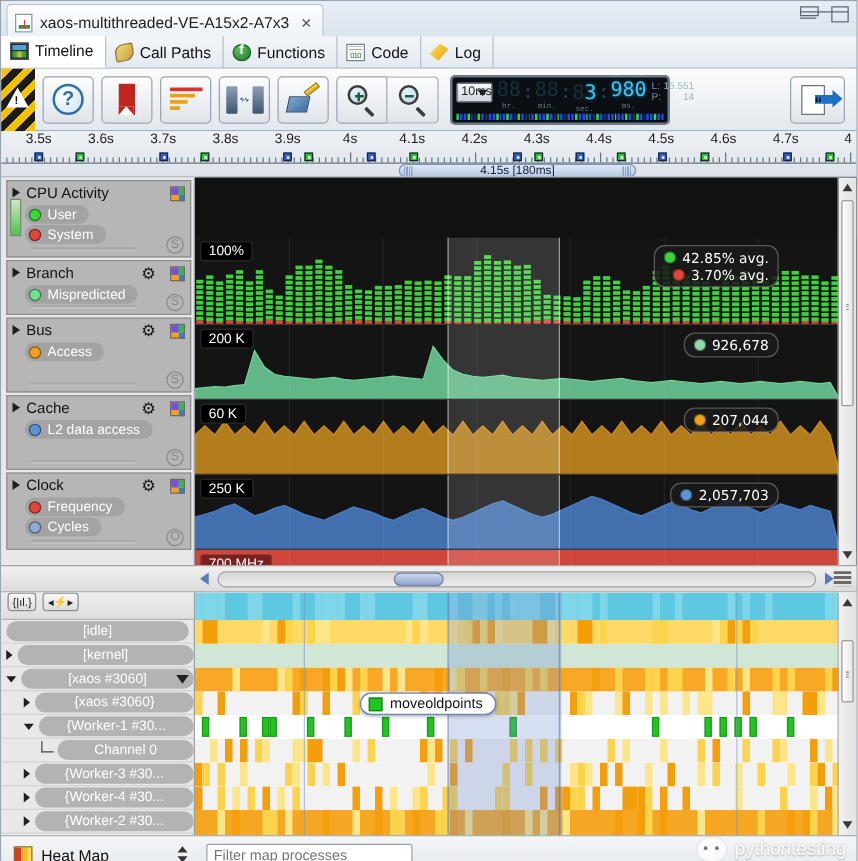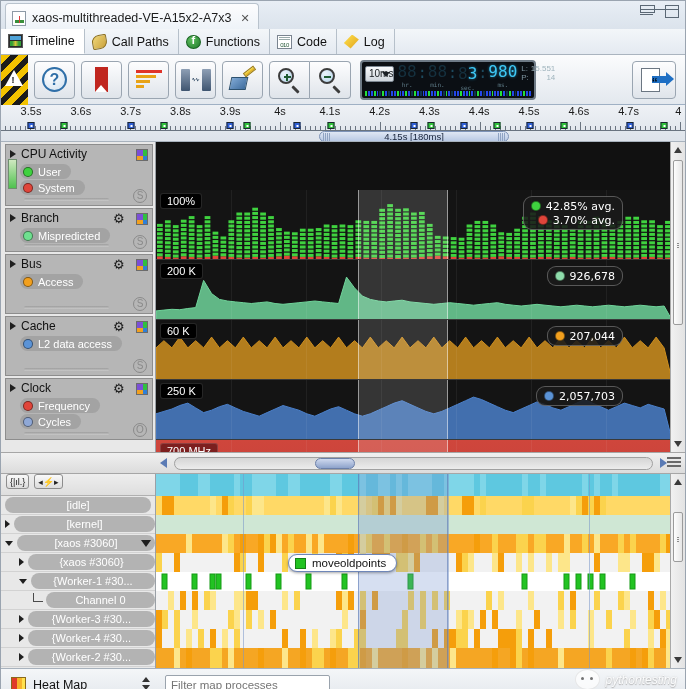--- a/index.html
+++ b/index.html
@@ -298,21 +298,21 @@
     border-radius:2px; font-size:11.5px; color:#8c8c8c; padding:0 5px;
     font-family:"Liberation Sans", sans-serif; }
   .wmark { position:absolute; right:8px; top:0px; display:flex; align-items:center; gap:6px;
     opacity:.75; }
   .wmark .wc { width:25px; height:21px; border-radius:50%; background:#fff;
     position:relative; border:1px solid #e4e4e4;}
   .wmark .wc:before{content:"";position:absolute;left:5px;top:7px;width:3px;height:3px;
     border-radius:50%;background:#4a4a4a;}
   .wmark .wc:after{content:"";position:absolute;left:14px;top:7px;width:3px;height:3px;
     border-radius:50%;background:#4a4a4a;}
-  .wmark .wt { font-size:12px; color:#fff; font-style:italic;
+  .wmark .wt { font-size:15px; color:#fff; 
     text-shadow:0 0 2px #bbb,0 1px 1px #999; }
 </style>
 </head>
 <body>
 
 <div id="app">
 
   <div class="titlebar">
     <div class="tabdoc">
       <span class="docicon"></span>

